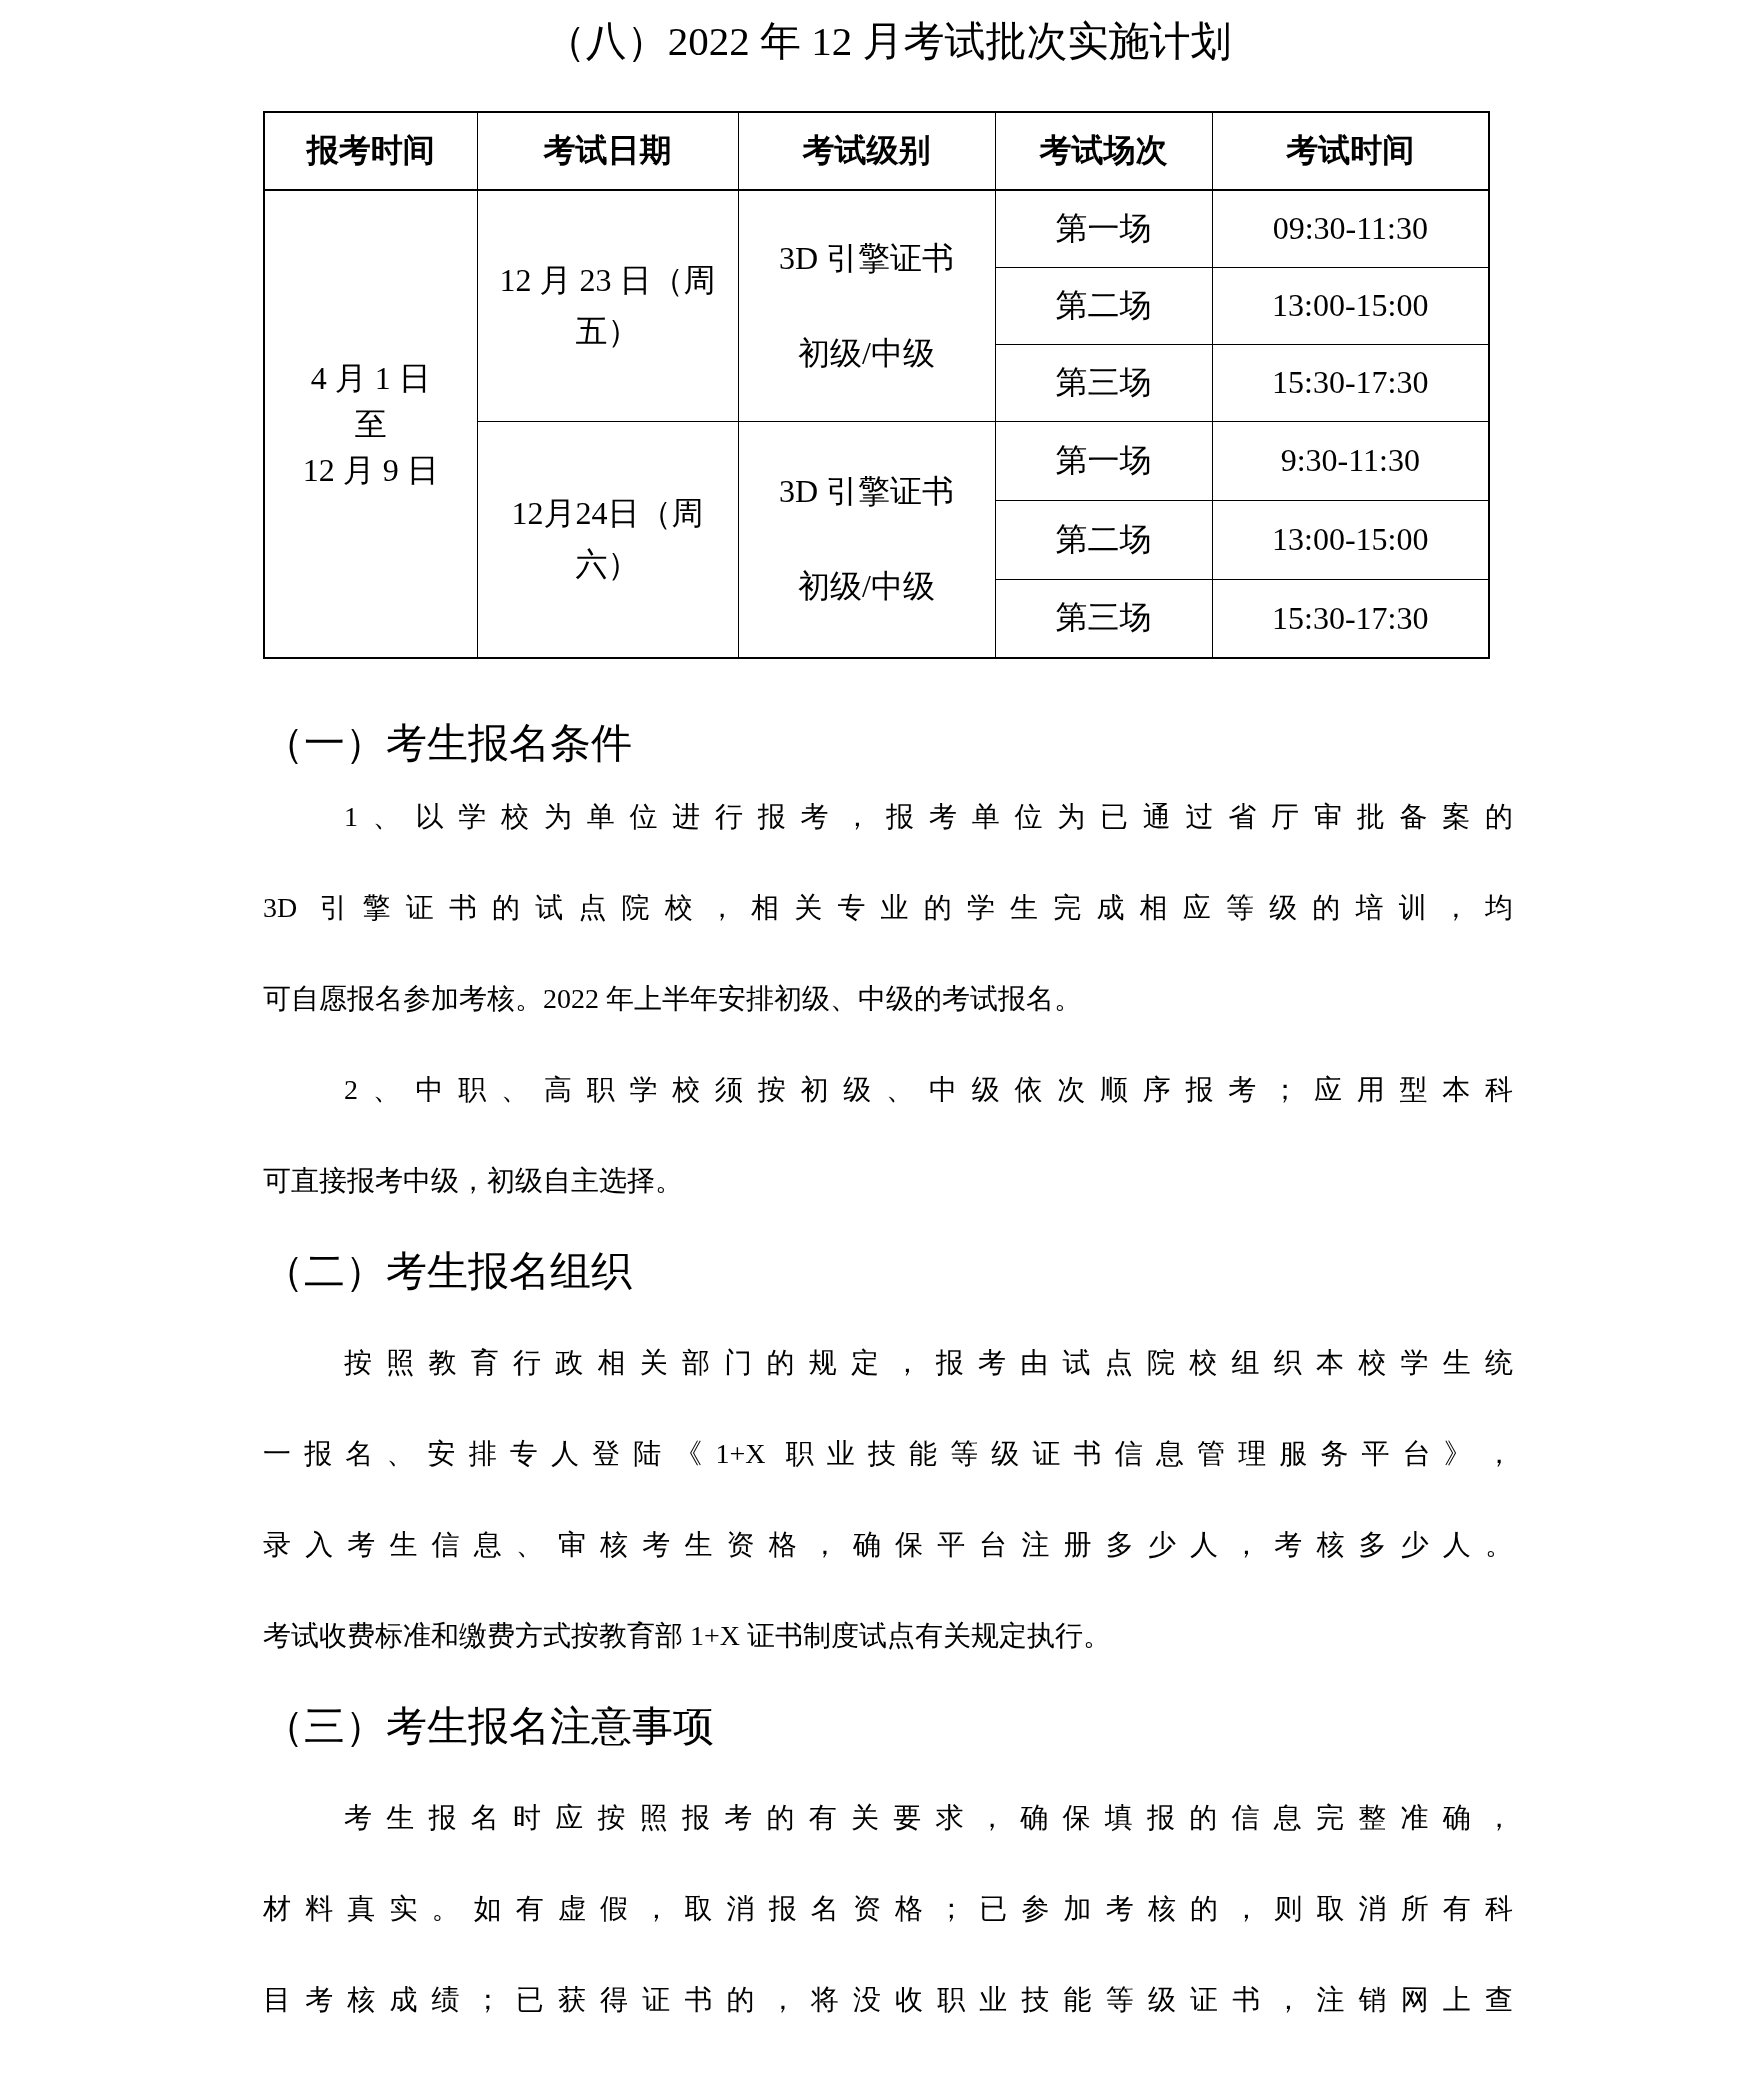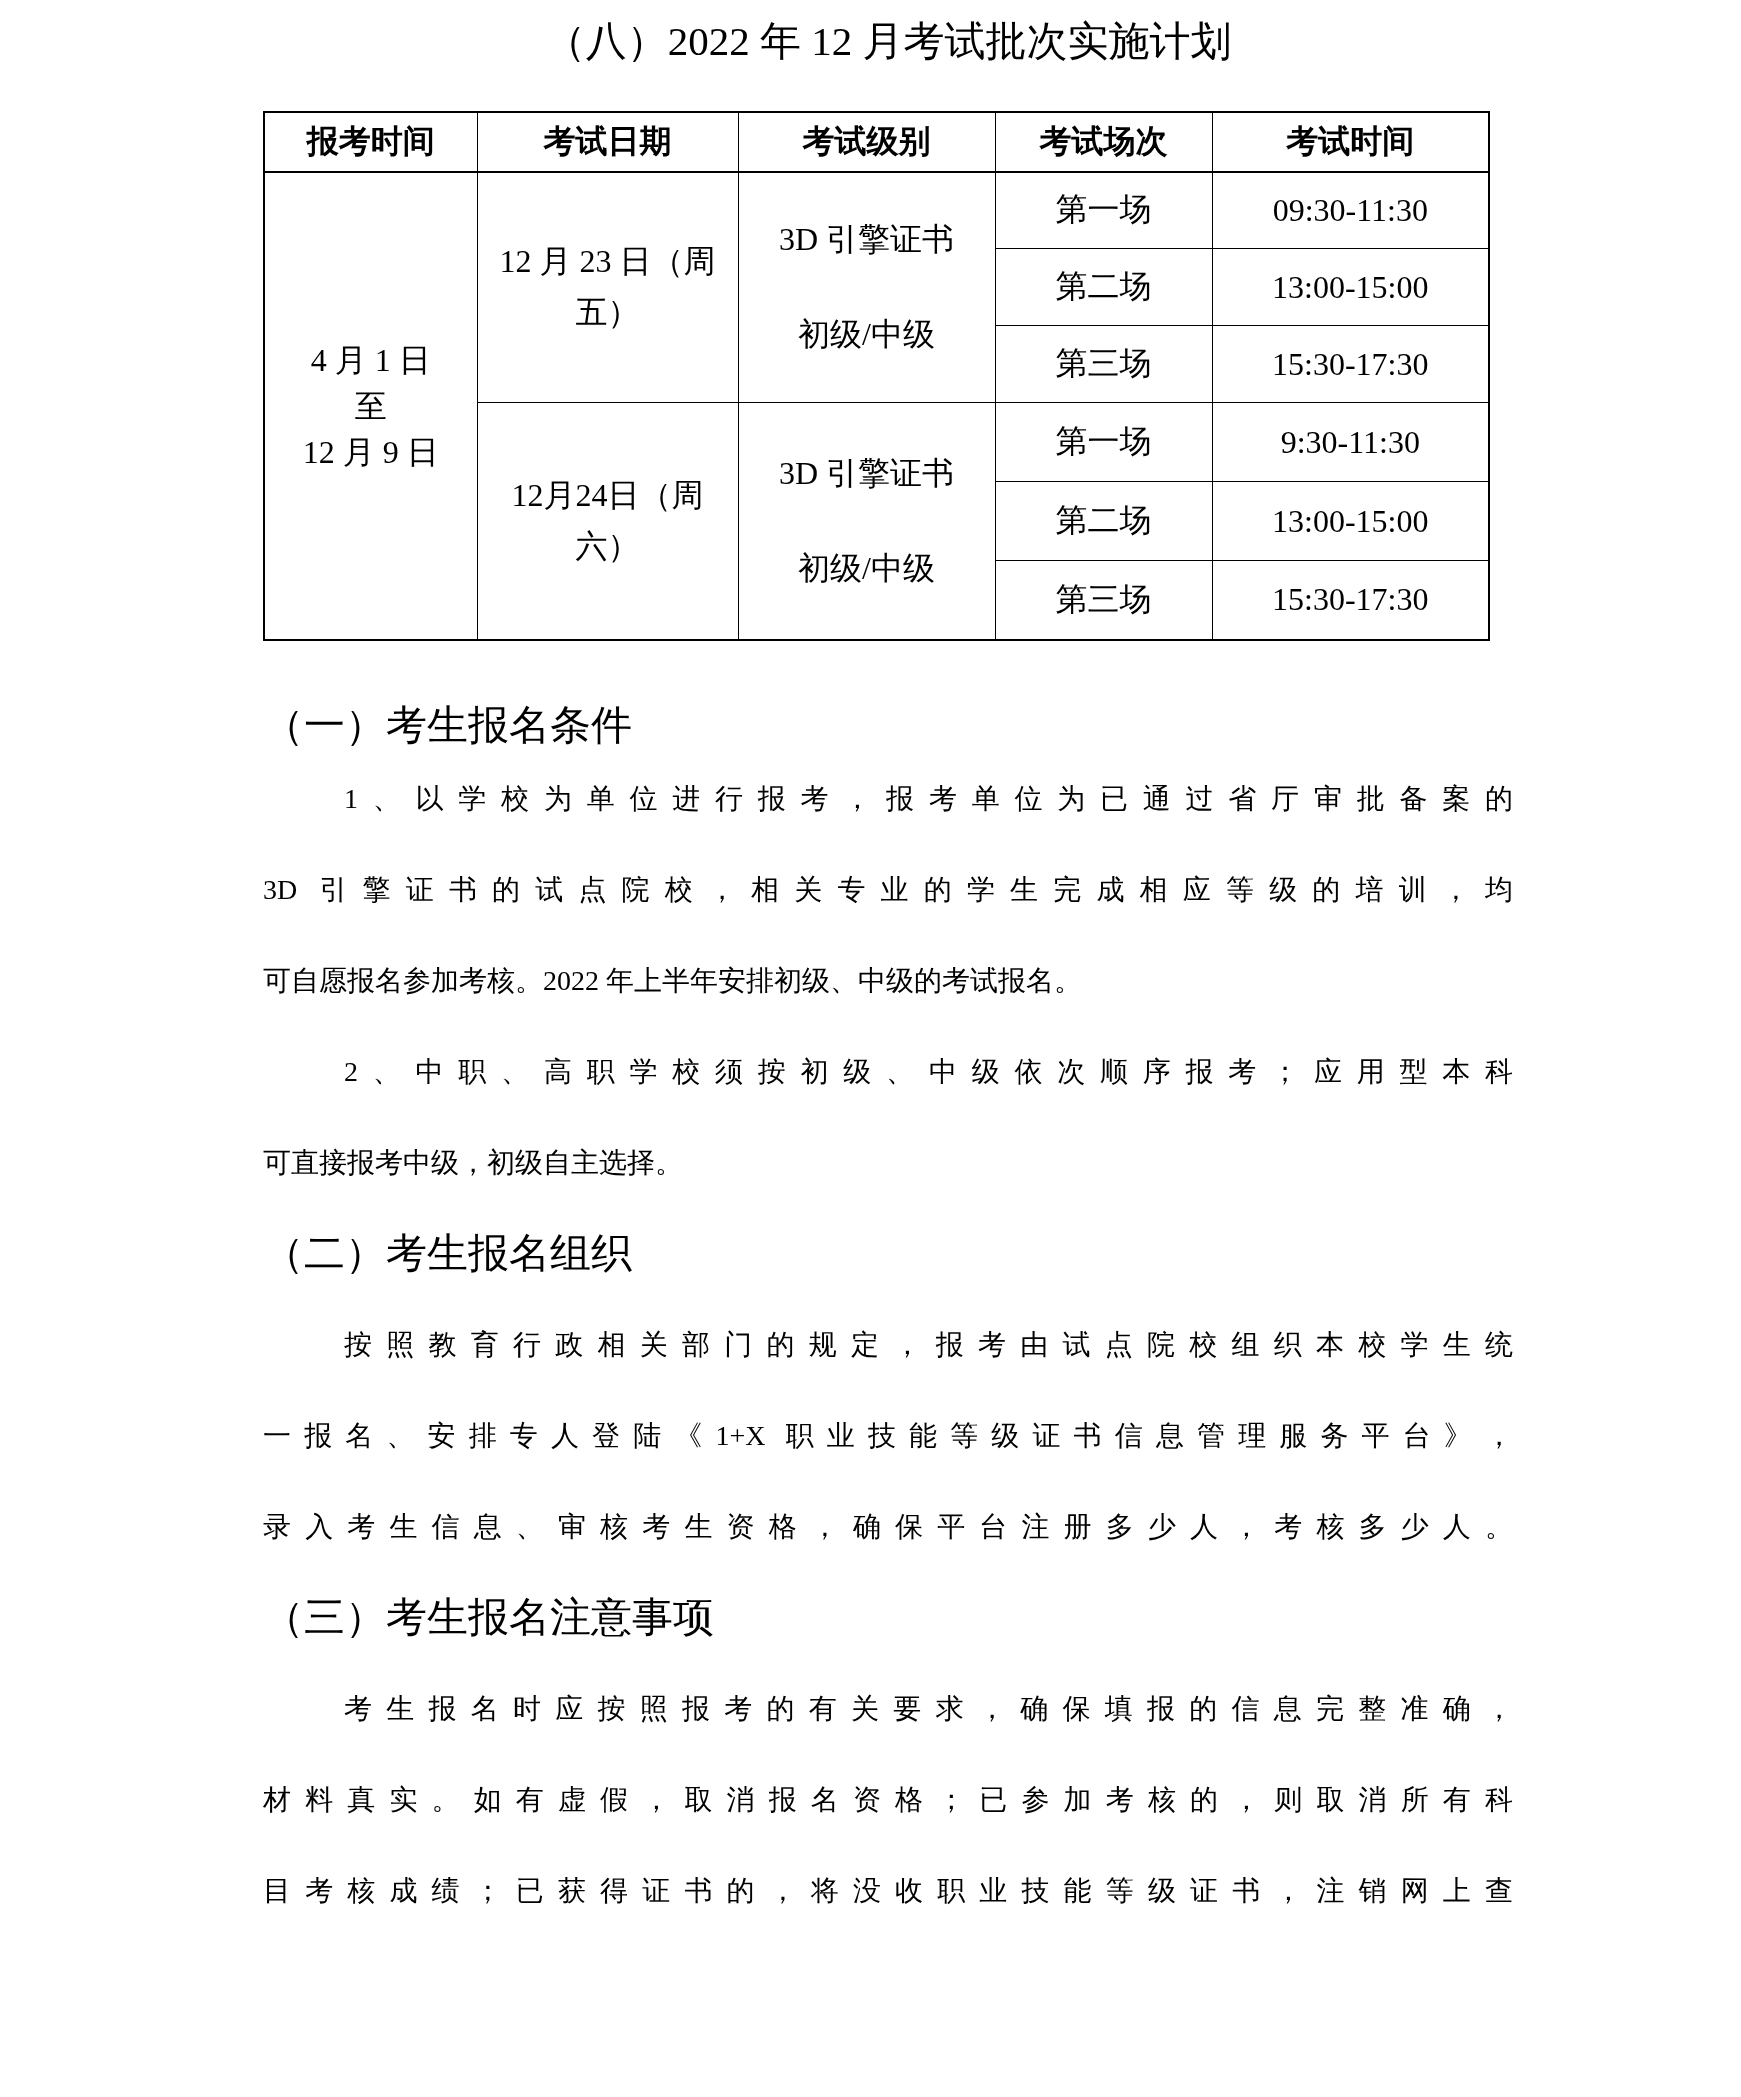--- a/index.html
+++ b/index.html
@@ -66,21 +66,21 @@
     border-collapse: collapse;
     table-layout: fixed;
     width: 1226px;
     border: 2.8px solid #000;
   }
   table.sched td {
     border: 1.4px solid #000;
     text-align: center;
     vertical-align: middle;
     font-size: 32px;
-    padding: 7px;
+    padding: 16px;
     overflow: hidden;
   }
   table.sched td.hdr {
     font-weight: bold;
     border-bottom: 2.8px solid #000;
   }
   tr.hrow  { height: 51px;  }
   tr.drow  { height: 77px; }
   tr.drow2 { height: 79px; }
   td.groupend { border-bottom: 2.8px solid #000; }
@@ -176,20 +176,21 @@
       <div class="bline just indent">2、中职、高职学校须按初级、中级依次顺序报考；应用型本科</div>
       <div class="bline">可直接报考中级，初级自主选择。</div>
     </div>
 
     <div id="h-two" class="h-kai">（二）考生报名组织</div>
 
     <div id="p3" class="para">
       <div class="bline just indent">按照教育行政相关部门的规定，报考由试点院校组织本校学生统</div>
       <div class="bline just">一报名、安排专人登陆《1+X 职业技能等级证书信息管理服务平台》，</div>
       <div class="bline just">录入考生信息、审核考生资格，确保平台注册多少人，考核多少人。</div>
+      <div class="bline">考试收费标准和缴费方式按教育部 1+X 证书制度试点有关规定执行。</div>
     </div>
 
     <div id="h-notes" class="h-kai">（三）考生报名注意事项</div>
 
     <div id="p4" class="para">
       <div class="bline just indent">考生报名时应按照报考的有关要求，确保填报的信息完整准确，</div>
       <div class="bline just">材料真实。如有虚假，取消报名资格；已参加考核的，则取消所有科</div>
       <div class="bline just">目考核成绩；已获得证书的，将没收职业技能等级证书，注销网上查</div>
     </div>
 

